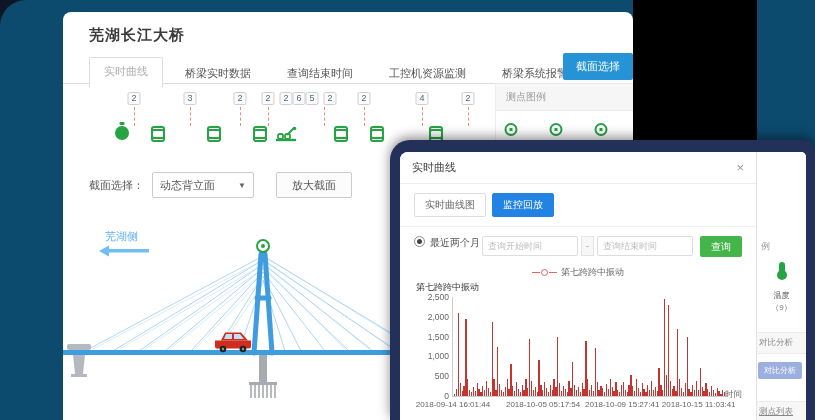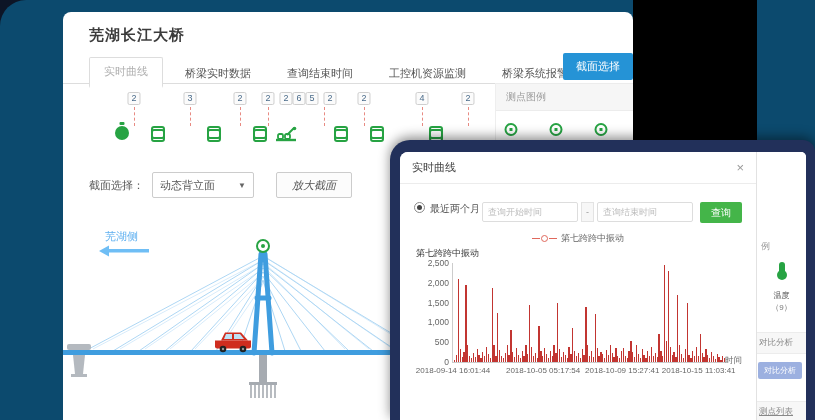--- a/index.html
+++ b/index.html
@@ -35,21 +35,21 @@
 
   
   .legend-panel{position:absolute;left:432px;top:71px;width:138px;height:80px;border-left:1px solid #eee;background:#fff;}
   .legend-panel-header{background:#f6f6f6;border-top:1px solid #ececec;border-bottom:1px solid #ececec;color:#999;font-size:10px;padding:6px 10px;}
   .legend-icons{position:relative;height:40px;}
 
   
   .view-controls{display:flex;align-items:center;margin:18px 0 0 26px;font-size:11px;color:#555;}
   .vc-select{display:flex;align-items:center;justify-content:space-between;width:102px;height:26px;border:1px solid #ccc;border-radius:2px;padding:0 7px;margin-left:8px;background:#fff;cursor:pointer;}
   .vc-caret{font-size:8px;color:#666;}
-  .vc-zoom{margin-left:22px;height:26px;border:1px solid #ccc;background:#fcfcfc;border-radius:2px;font-size:11px;color:#555;padding:0 15px;cursor:pointer;font-style:italic;}
+  .vc-zoom{margin-left:22px;height:26px;border:1px solid #ccc;background:#fcfcfc;border-radius:2px;font-size:11px;color:#555;padding:0 15px;cursor:pointer;}
 
   .bridge-area{position:absolute;left:0;top:196px;width:570px;height:212px;overflow:hidden;}
 
   
   .black-patch{position:absolute;left:633px;top:0;width:124px;height:141px;background:#000;}
 
   
   .front-window{position:absolute;left:390px;top:140px;right:0;bottom:0;background:#22305a;border-radius:20px 12px 0 0;box-shadow:0 -3px 12px rgba(0,0,0,.45);padding:12px 9px 0 10px;}
   .front-inner{display:flex;height:100%;background:#fff;border-radius:8px 5px 0 0;overflow:hidden;}
   .dialog{width:357px;background:#fff;border-right:1px solid #e2e2e2;box-shadow:2px 0 6px rgba(0,0,0,.08);position:relative;}
@@ -292,20 +292,21 @@
   </div>
 
   <div class="front-window">
     <div class="front-inner">
       <div class="dialog">
         <div class="dlg-header">
           <span>实时曲线</span>
           <span class="dlg-close">×</span>
         </div>
         <div class="dlg-body">
+          <div class="dlg-tabs" id="dlg-tabs"><span class="dtab">实时曲线图</span><span class="dtab active">监控回放</span></div>
 
           <div class="dlg-controls">
             <span class="radio"></span>
             <span>最近两个月</span>
             <span style="margin-left:auto;"></span>
             <input class="date-input" placeholder="查询开始时间" style="">
             <span class="range-sep">-</span>
             <input class="date-input" placeholder="查询结束时间" style="">
             <button class="query-btn">查询</button>
           </div>

